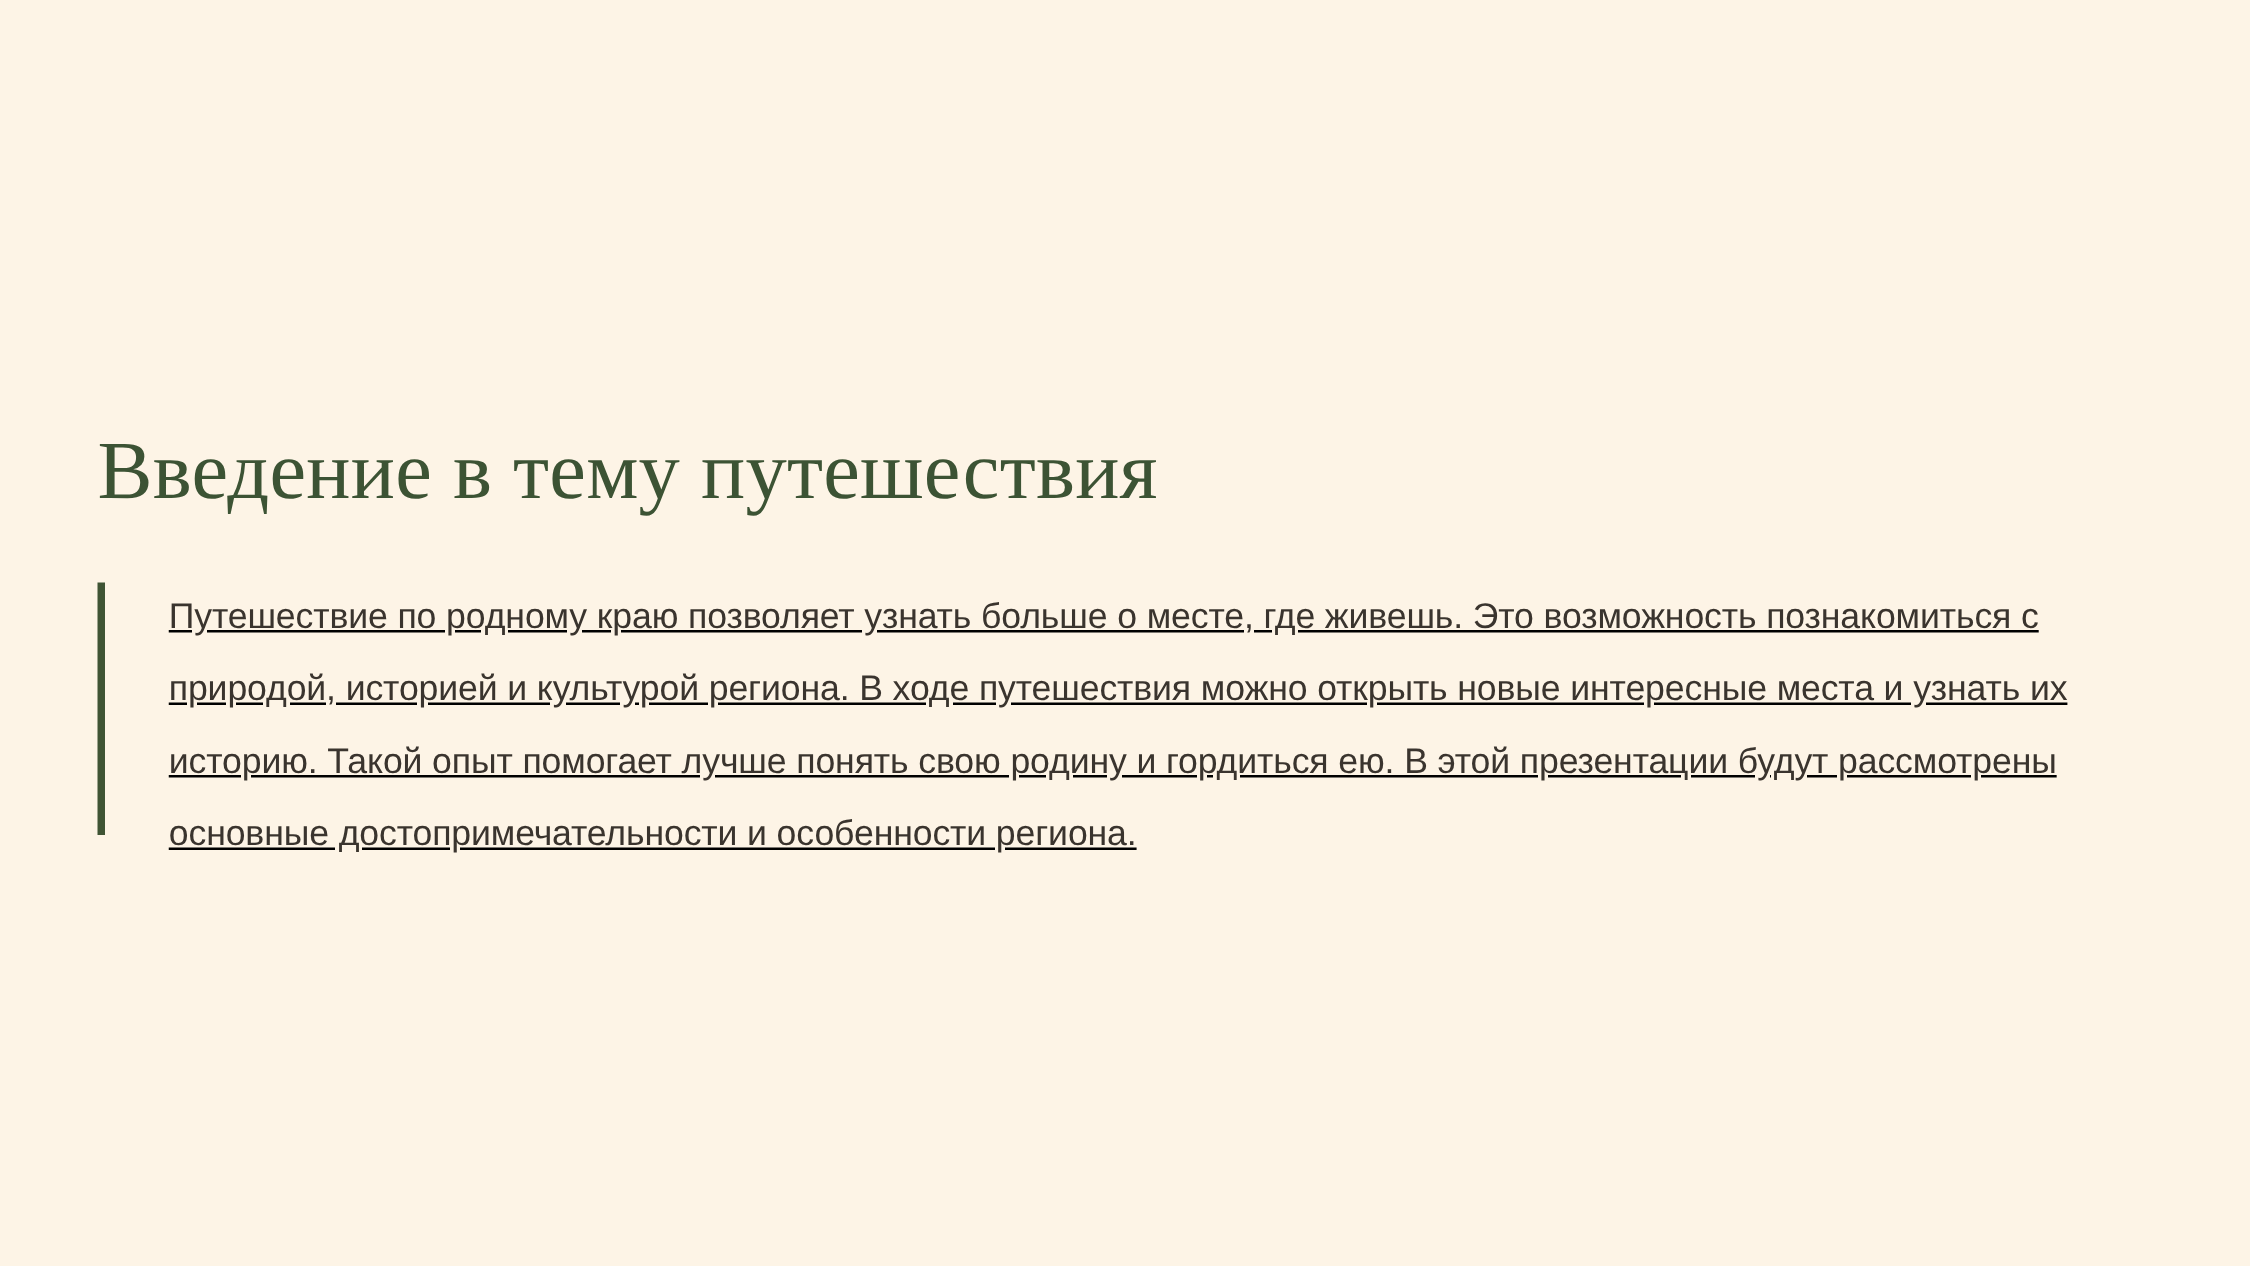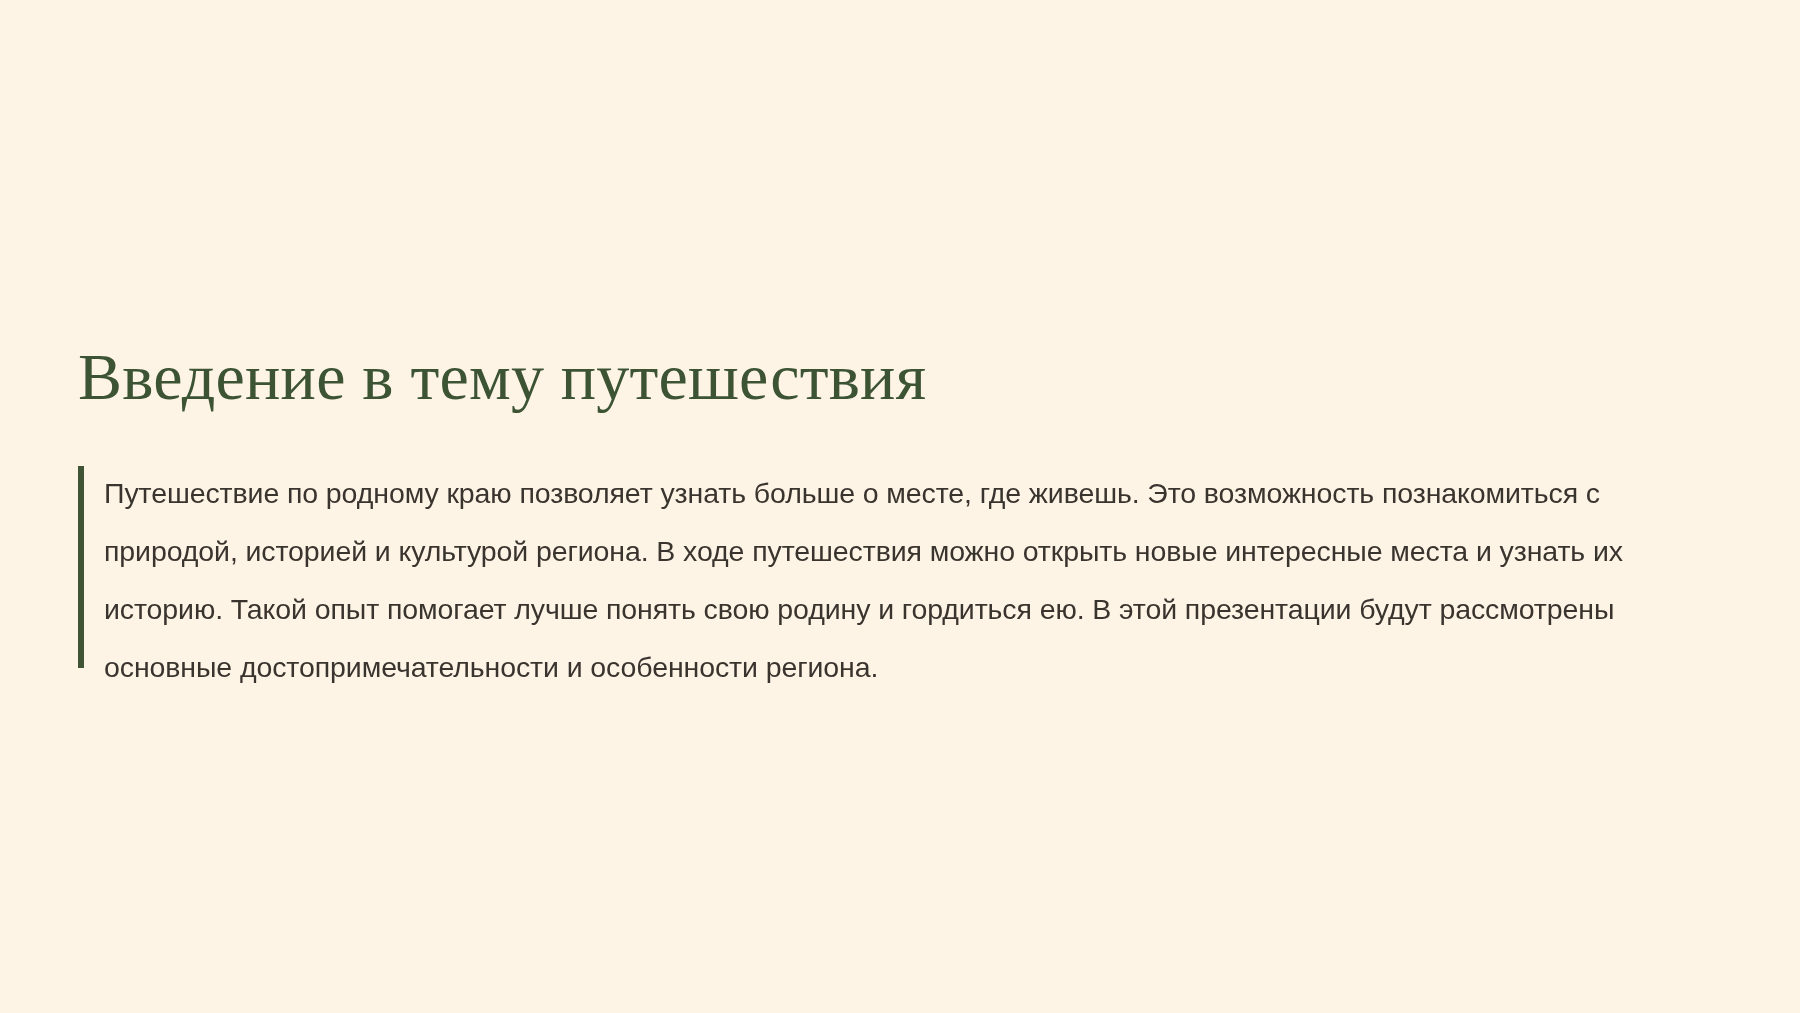--- a/index.html
+++ b/index.html
@@ -36,21 +36,22 @@
     line-height: 1.12;
     font-weight: 400;
     color: #3c5334;
     letter-spacing: 0.2px;
     white-space: nowrap;
   }
 
   .body-block {
     position: relative;
     margin-top: 50px;
-    padding-left: 26px;
+    padding-left: 57px;
+    text-decoration: underline;
   }
 
   .accent-bar {
     position: absolute;
     left: 0;
     top: 2px;
     width: 6px;
     height: 202px;
     background: #3f5434;
   }

